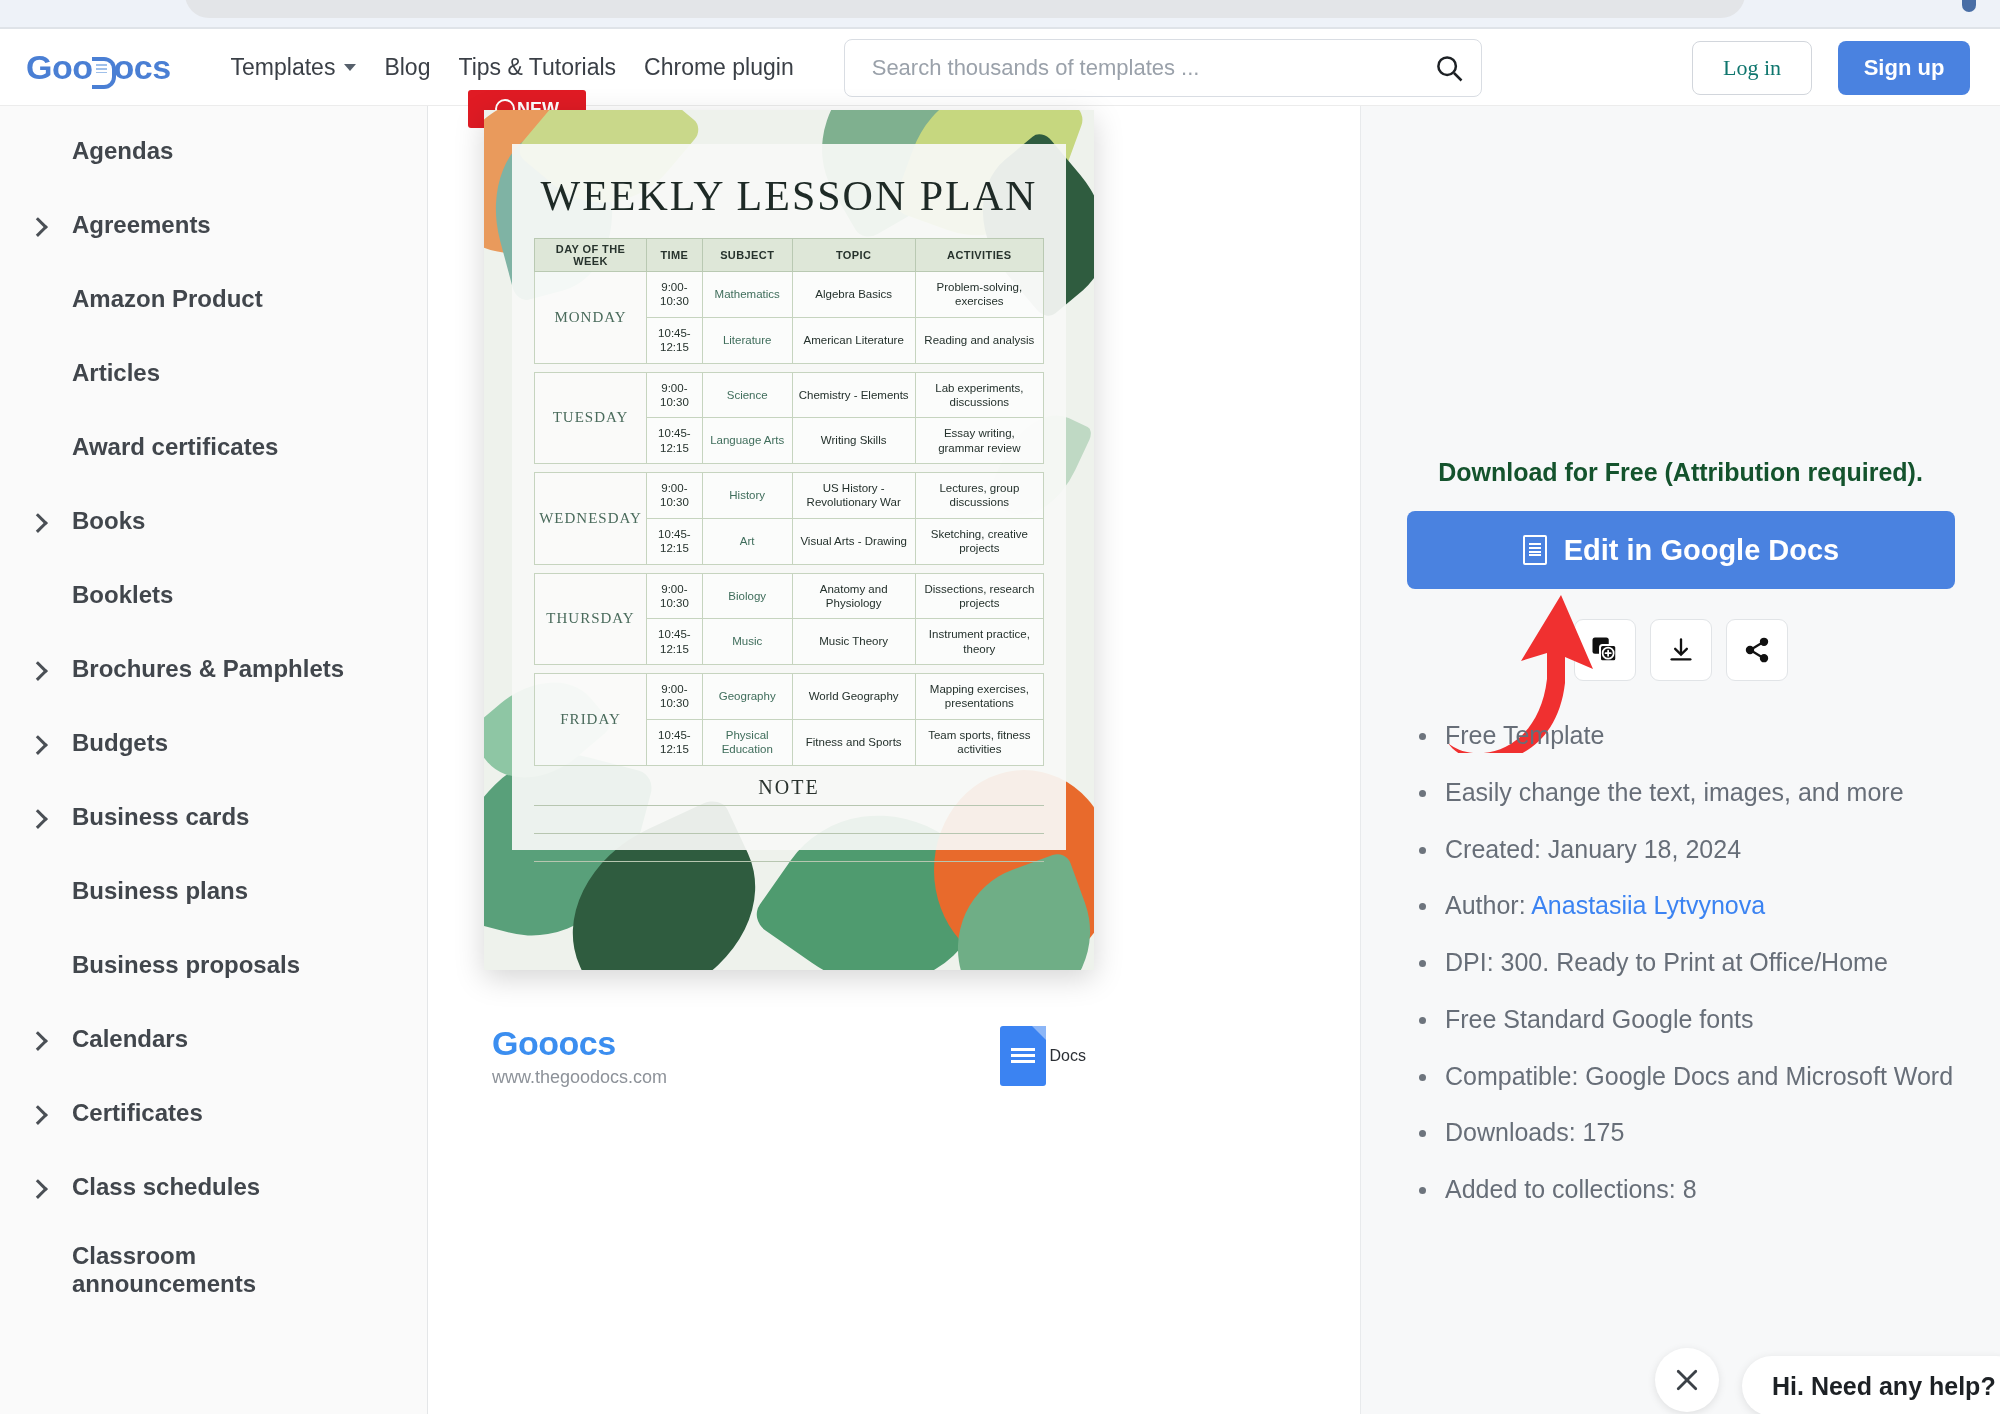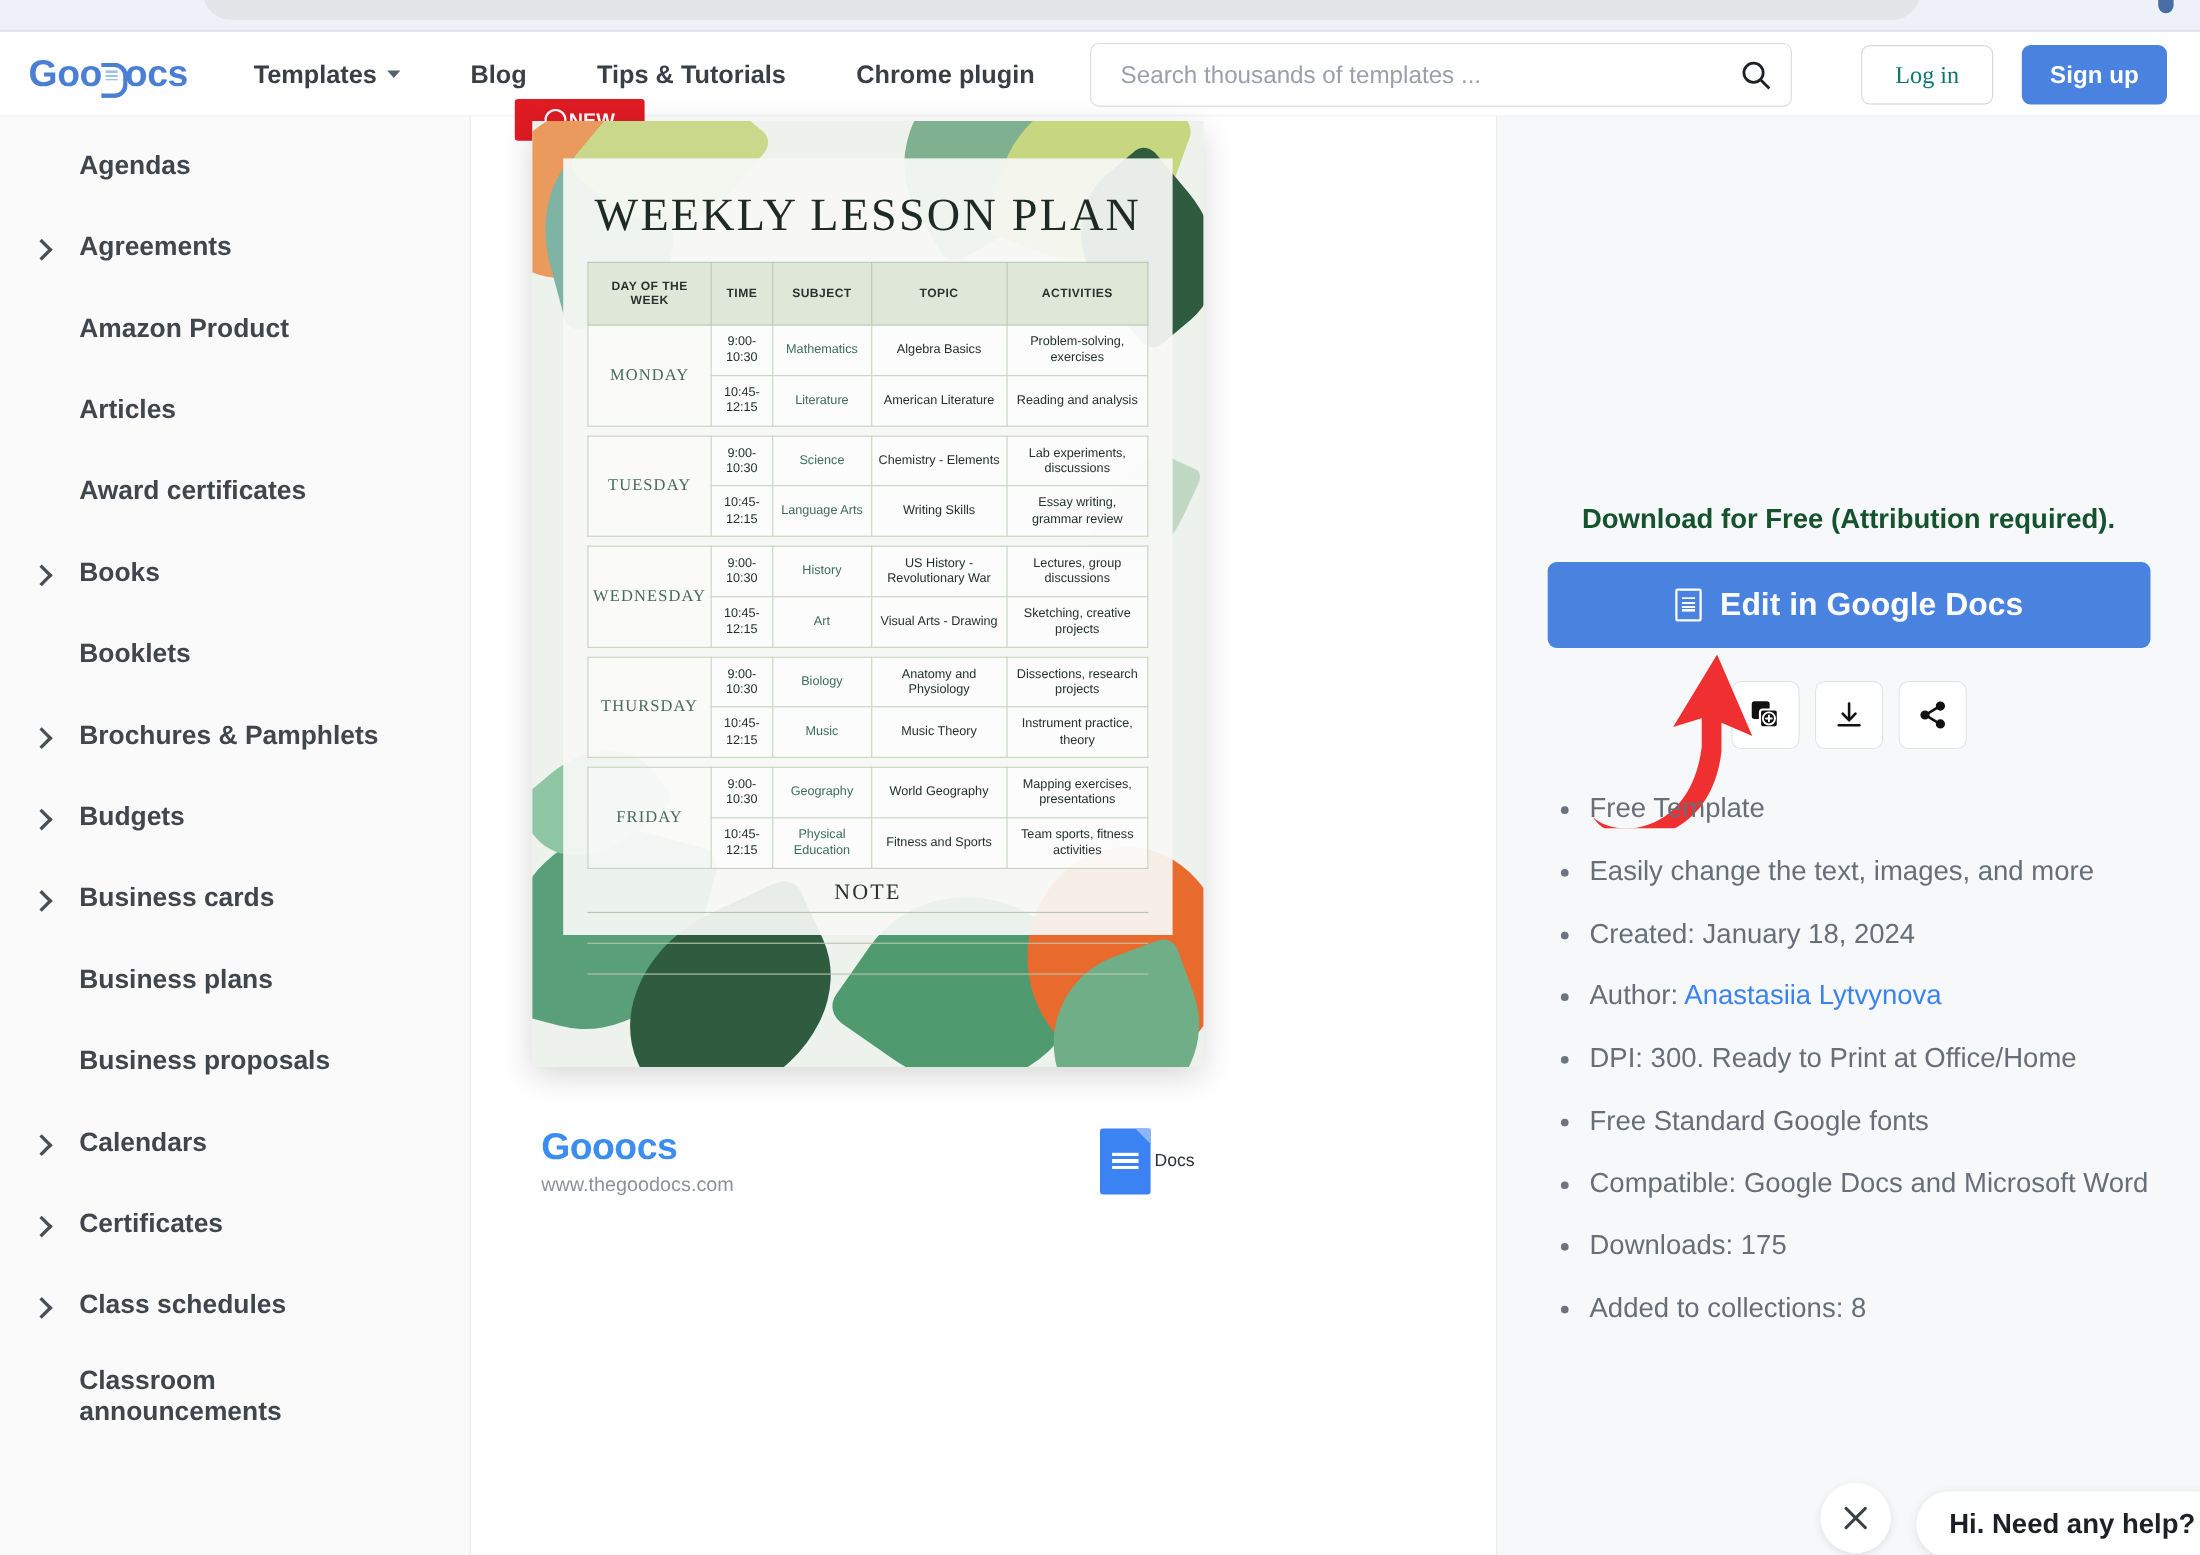--- a/index.html
+++ b/index.html
@@ -49,21 +49,21 @@
     border-radius: 0 12px 12px 0;
   }
   .logo .logo-doc-glyph::after {
     content: ""; position: absolute; left: 4px; top: 9px; width: 11px; height: 9px;
     background:
       linear-gradient(to bottom, #9fc0ea 0 2px, transparent 2px 4px,
                                   #9fc0ea 4px 6px, transparent 6px 8px,
                                   #9fc0ea 8px 9px);
   }
 
-  .nav-links { display: flex; align-items: center; margin-left: 60px; gap: 64px; font-weight: bold; }
+  .nav-links { display: flex; align-items: center; margin-left: 60px; gap: 28px; }
   .nav-link {
     font-size: 23px; color: #3a3f46; cursor: pointer; white-space: nowrap;
     display: flex; align-items: center; gap: 9px;
   }
   .caret-down {
     display: inline-block; width: 0; height: 0;
     border-left: 6px solid transparent; border-right: 6px solid transparent;
     border-top: 7px solid #56606b;
   }
 
@@ -156,21 +156,21 @@
     text-align: center; font-family: "Liberation Serif", serif;
     font-size: 42px; letter-spacing: 2px; color: #1e2a26; margin-top: 28px;
     font-weight: 400;
   }
   .sched-table {
     margin: 18px 22px 0 22px; border-collapse: collapse; width: calc(100% - 44px);
     font-size: 11.5px; color: #24312c;
   }
   .sched-table th {
     background: #dee7d8; border: 1px solid #b9c9b2; font-weight: 600;
-    font-size: 11px; letter-spacing: .4px; padding: 16px 2px; color: #27332d;
+    font-size: 11px; letter-spacing: .4px; padding: 4px 2px; color: #27332d;
     font-family: "Liberation Sans", sans-serif;
   }
   .sched-table td {
     border: 1px solid #c6d4bf; padding: 8px 4px; text-align: center; vertical-align: middle;
     background: rgba(255,255,255,.55); line-height: 1.25;
   }
   .sched-table td.day-cell {
     font-size: 15px; letter-spacing: 1px; color: #4a6b5c;
     font-family: "Liberation Serif", serif; background: rgba(255,255,255,.35);
   }

